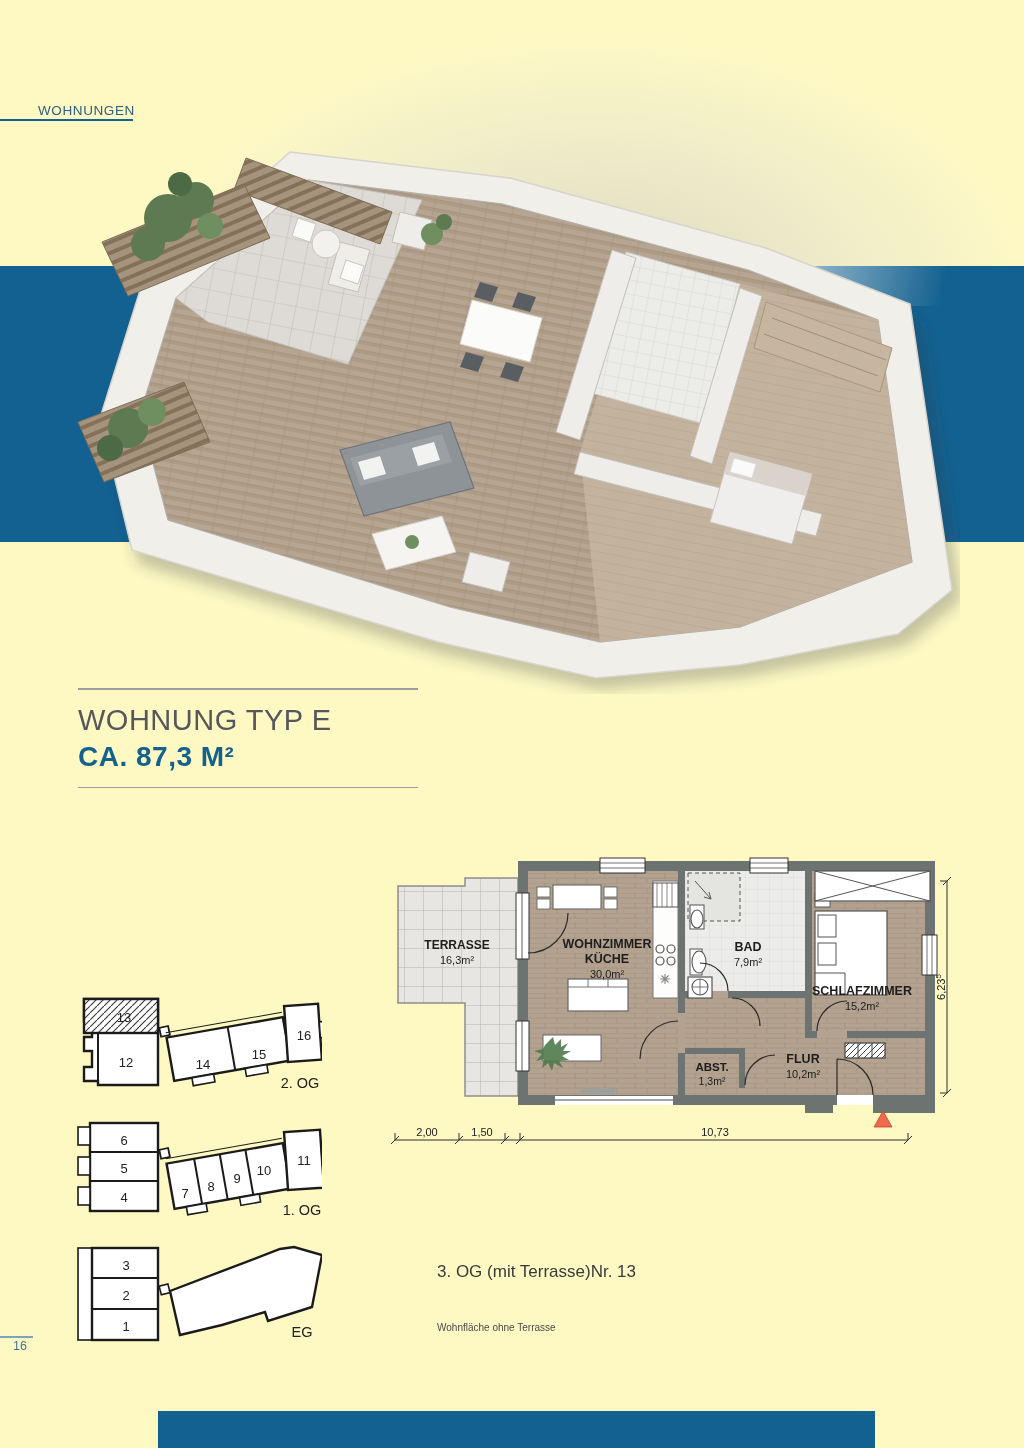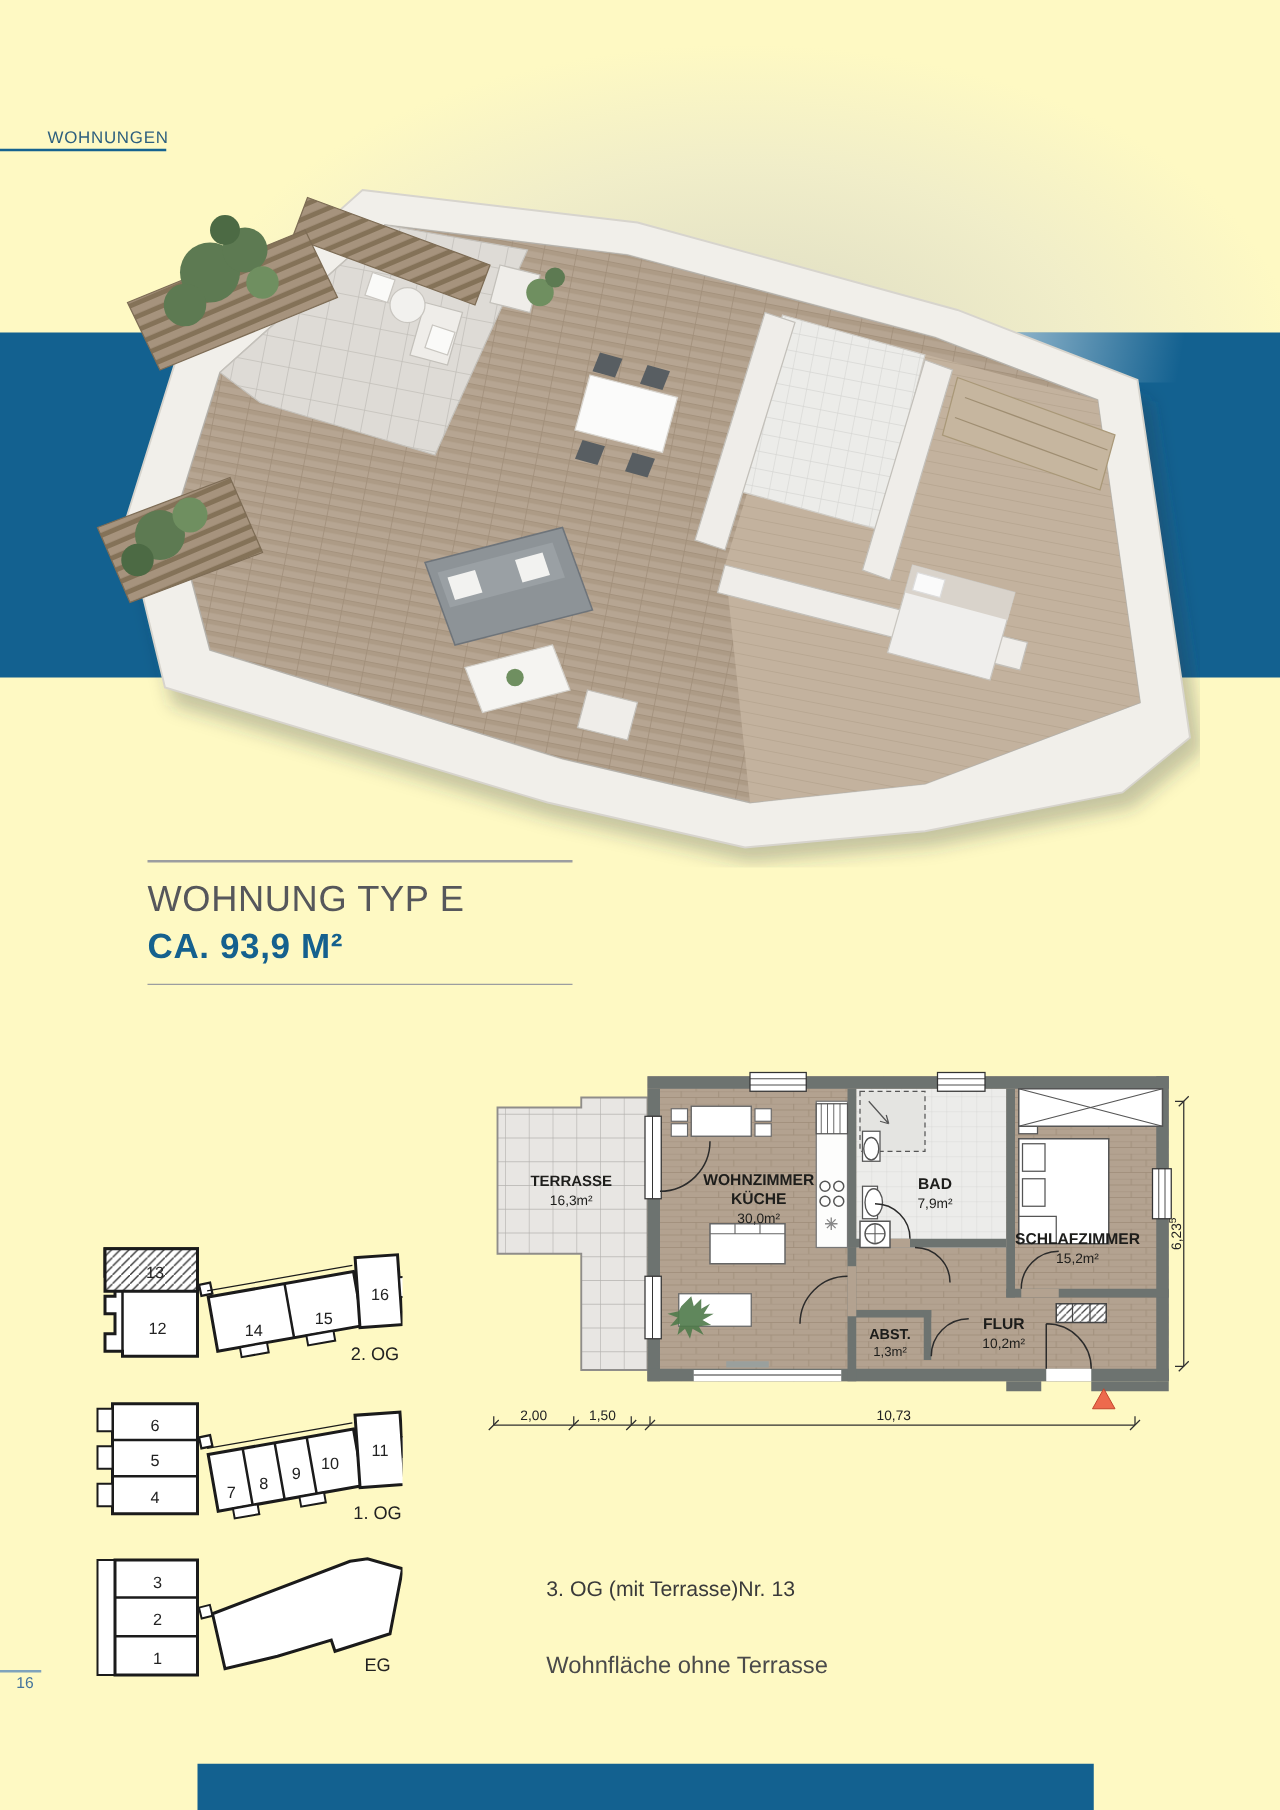--- a/index.html
+++ b/index.html
@@ -22,34 +22,34 @@
     background:linear-gradient(100deg, rgba(255,255,255,0) 55%, rgba(255,255,255,.55) 78%, rgba(255,255,255,0) 92%);
   }
   .header{position:absolute;left:38px;top:101px;}
   .header .label{
     font-size:13.5px;letter-spacing:.6px;color:#2d5f7e;font-weight:400;
   }
   .header-rule{
     position:absolute;left:0;top:119px;width:133px;height:2px;background:#16638f;
   }
   .render3d{position:absolute;left:40px;top:122px;width:920px;height:572px;}
-  .title-block{position:absolute;left:78px;top:688px;width:340px;margin-left:40px;}
+  .title-block{position:absolute;left:78px;top:688px;width:340px;}
   .title-rule{height:1.5px;background:#9c9ea0;}
   .title-block h1{
     margin:14px 0 2px 0;font-size:29px;font-weight:400;color:#56575b;letter-spacing:.5px;
   }
   .title-block h2{
     margin:4px 0 14px 0;font-size:28px;font-weight:700;color:#15618e;letter-spacing:.5px;
   }
   .floorplan{position:absolute;left:385px;top:853px;width:578px;height:300px;}
   .overview{position:absolute;left:62px;top:985px;width:260px;height:380px;}
   .details{position:absolute;left:437px;top:1262px;width:480px;color:#3a3a3a;}
   .details .row1{font-size:17px;}
   .details .row1 .unit{}
-  .details .note{font-size:19px;margin-top:40px;color:#4a4a4a;}
+  .details .note{font-size:10px;margin-top:40px;color:#4a4a4a;}
   .pagenum-rule{position:absolute;left:0;top:1336px;width:33px;height:1.5px;background:#7fa3bc;}
   .pagenum{position:absolute;left:13px;top:1339px;font-size:12.5px;color:#44749c;}
   .bottom-bar{position:absolute;left:158px;top:1411px;width:717px;height:37px;background:#136190;}
   svg text{font-family:"Liberation Sans", sans-serif;}
 </style>
 </head>
 <body>
 <div class="page">
 
 <div class="halo"></div>
@@ -165,21 +165,21 @@
   <g>
     <circle cx="286" cy="122" r="14" fill="#f2f1ee" stroke="#c9c6c0"></circle>
     <path d="M258,96 276,102 270,120 252,114 Z" fill="#fafaf8" stroke="#c9c6c0"></path>
     <path d="M306,138 324,144 318,162 300,156 Z" fill="#fafaf8" stroke="#c9c6c0"></path>
   </g>
 </svg>
 
 <div class="title-block">
   <div class="title-rule"></div>
   <h1>WOHNUNG TYP E</h1>
-  <h2>CA. 93,9 M²</h2>
+  <h2>CA. 87,3 M²</h2>
   <div class="title-rule"></div>
 </div>
 
 <svg class="floorplan" viewBox="0 0 578 300">
   <defs>
     <pattern id="tiles" width="19" height="19" patternUnits="userSpaceOnUse">
       <rect width="19" height="19" fill="#e8e6e3"></rect>
       <path d="M0 0H19M0 0V19" stroke="#b4b2af" stroke-width="1"></path>
     </pattern>
     <pattern id="wood" width="30" height="10" patternUnits="userSpaceOnUse">

